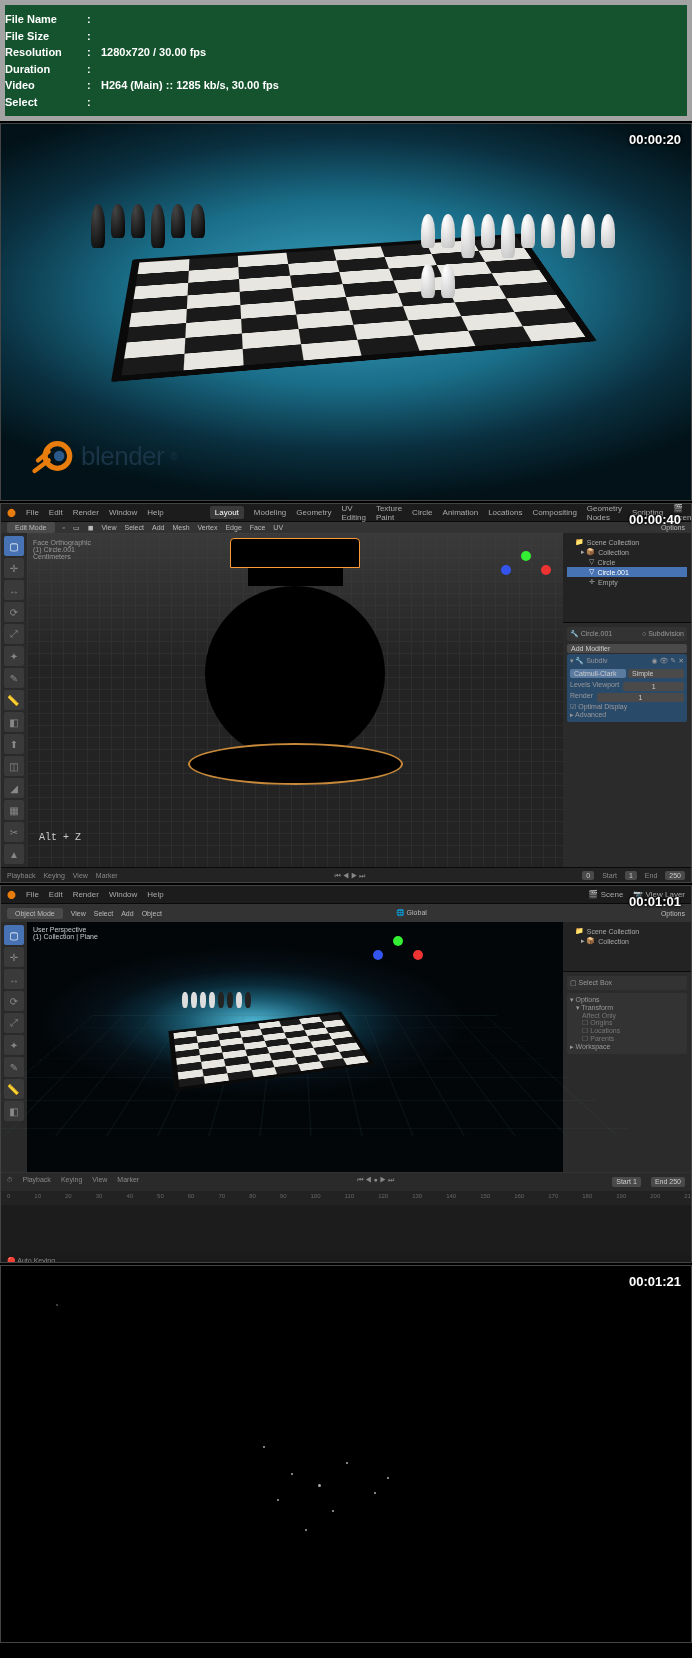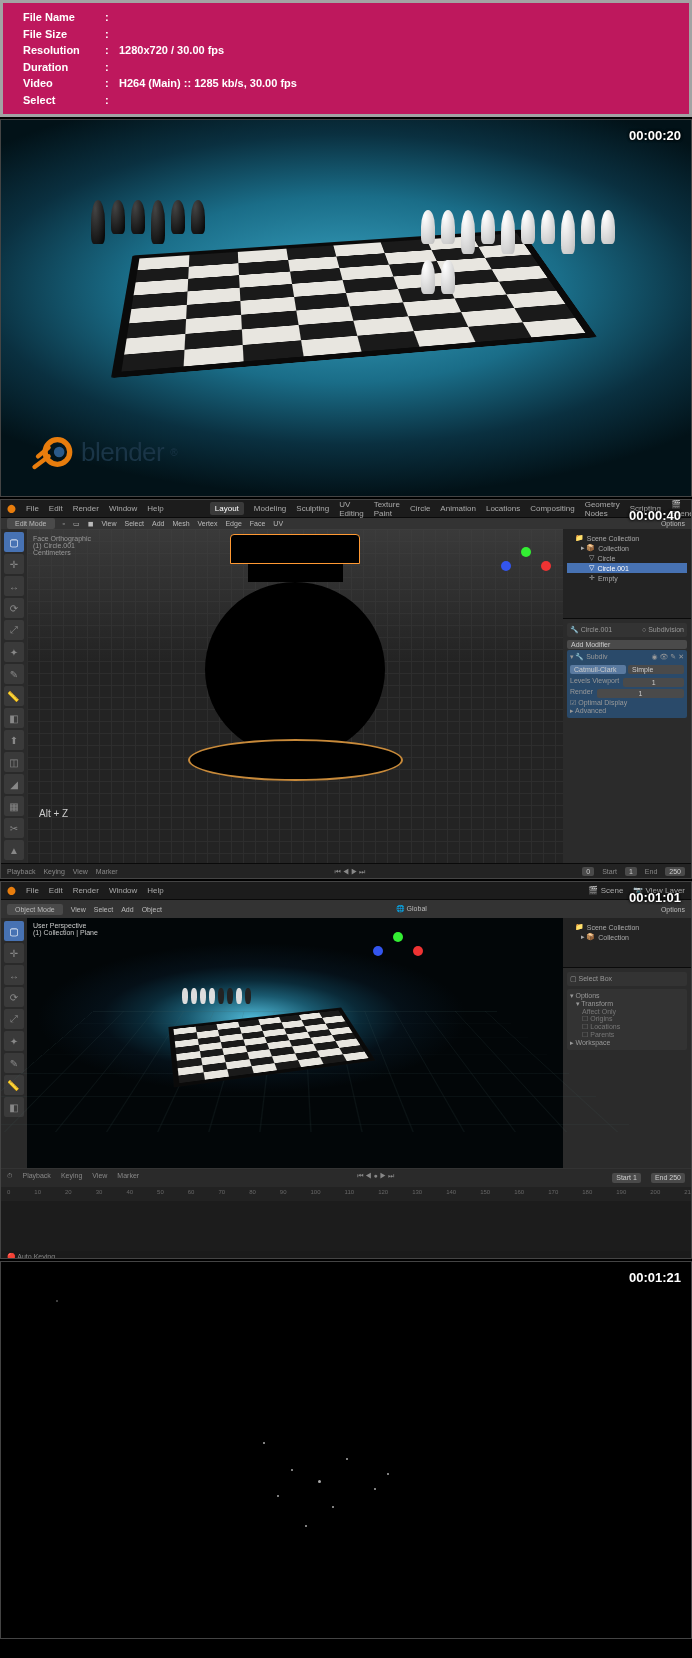--- a/index.html
+++ b/index.html
@@ -3,23 +3,23 @@
 <meta charset="utf-8">
 <style>
 * { margin: 0; padding: 0; box-sizing: border-box; }
 body { 
   background: #000; 
   font-family: Arial, sans-serif; 
   width: 692px;
   color: #fff;
 }
 .meta-block {
-  background: #be185d;
-  padding: 6px 20px;
-  border: 3px solid #a3a3a3;
+  background: #14532d;
+  padding: 6px 0;
+  border: 5px solid #a3a3a3;
 }
 .meta-row {
   display: flex;
   font-size: 11px;
   font-weight: bold;
   line-height: 1.5;
 }
 .meta-label { width: 82px; }
 .meta-sep { width: 14px; }
 .meta-val { flex: 1; }
@@ -227,23 +227,24 @@
 }
 .gizmo-ball {
   position: absolute;
   width: 10px;
   height: 10px;
   border-radius: 50%;
 }
 .alt-z-label {
   position: absolute;
   left: 12px;
-  bottom: 44px;
+  bottom: 24px;
   font-size: 10px;
   color: #ccc;
+  font-family: Liberation Mono, monospace;
 }
 .right-panel {
   width: 128px;
   background: #2a2a2a;
   display: flex;
   flex-direction: column;
 }
 .outliner {
   height: 90px;
   background: #232323;
@@ -526,21 +527,21 @@
   <div class="timestamp">00:00:40</div>
   <div class="blender-menubar">
     <span style="color:#e87d0d">⬤</span>
     <span>File</span>
     <span>Edit</span>
     <span>Render</span>
     <span>Window</span>
     <span>Help</span>
     <span style="margin-left:36px" class="tab-active">Layout</span>
     <span>Modeling</span>
-    <span>Sculpting</span>
+    <span>Geometry</span>
     <span>UV Editing</span>
     <span>Texture Paint</span>
     <span>Circle</span>
     <span>Animation</span>
     <span>Locations</span>
     <span>Compositing</span>
     <span>Geometry Nodes</span>
     <span>Scripting</span>
     <span style="margin-left:auto">🎬 <span>Scene</span></span>
 

